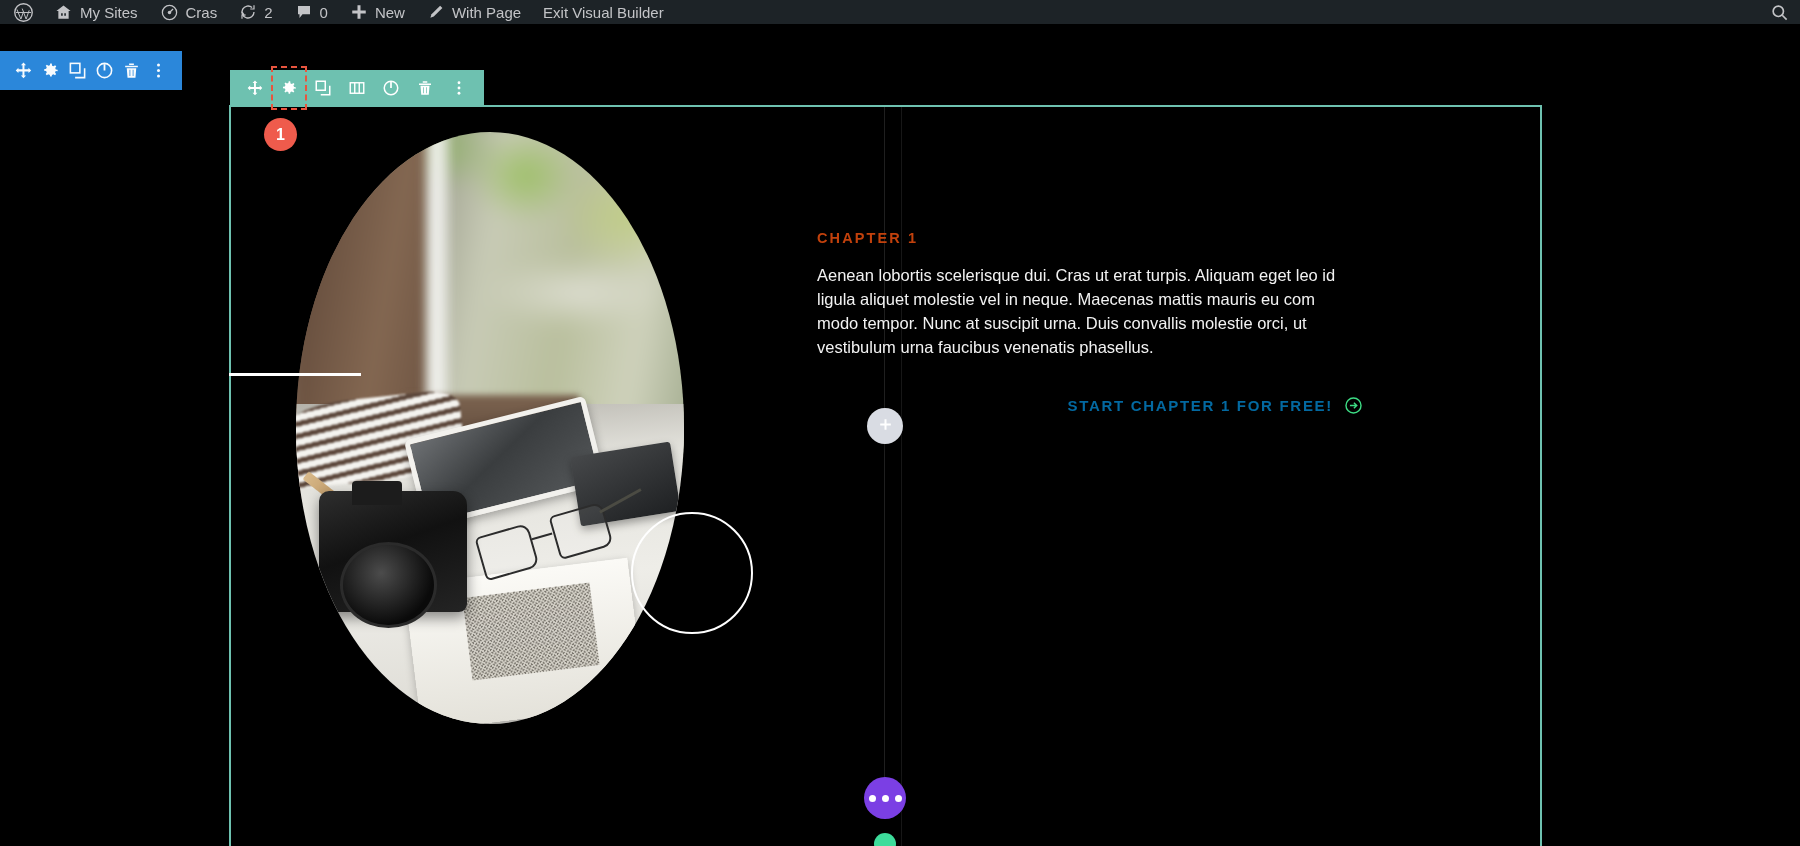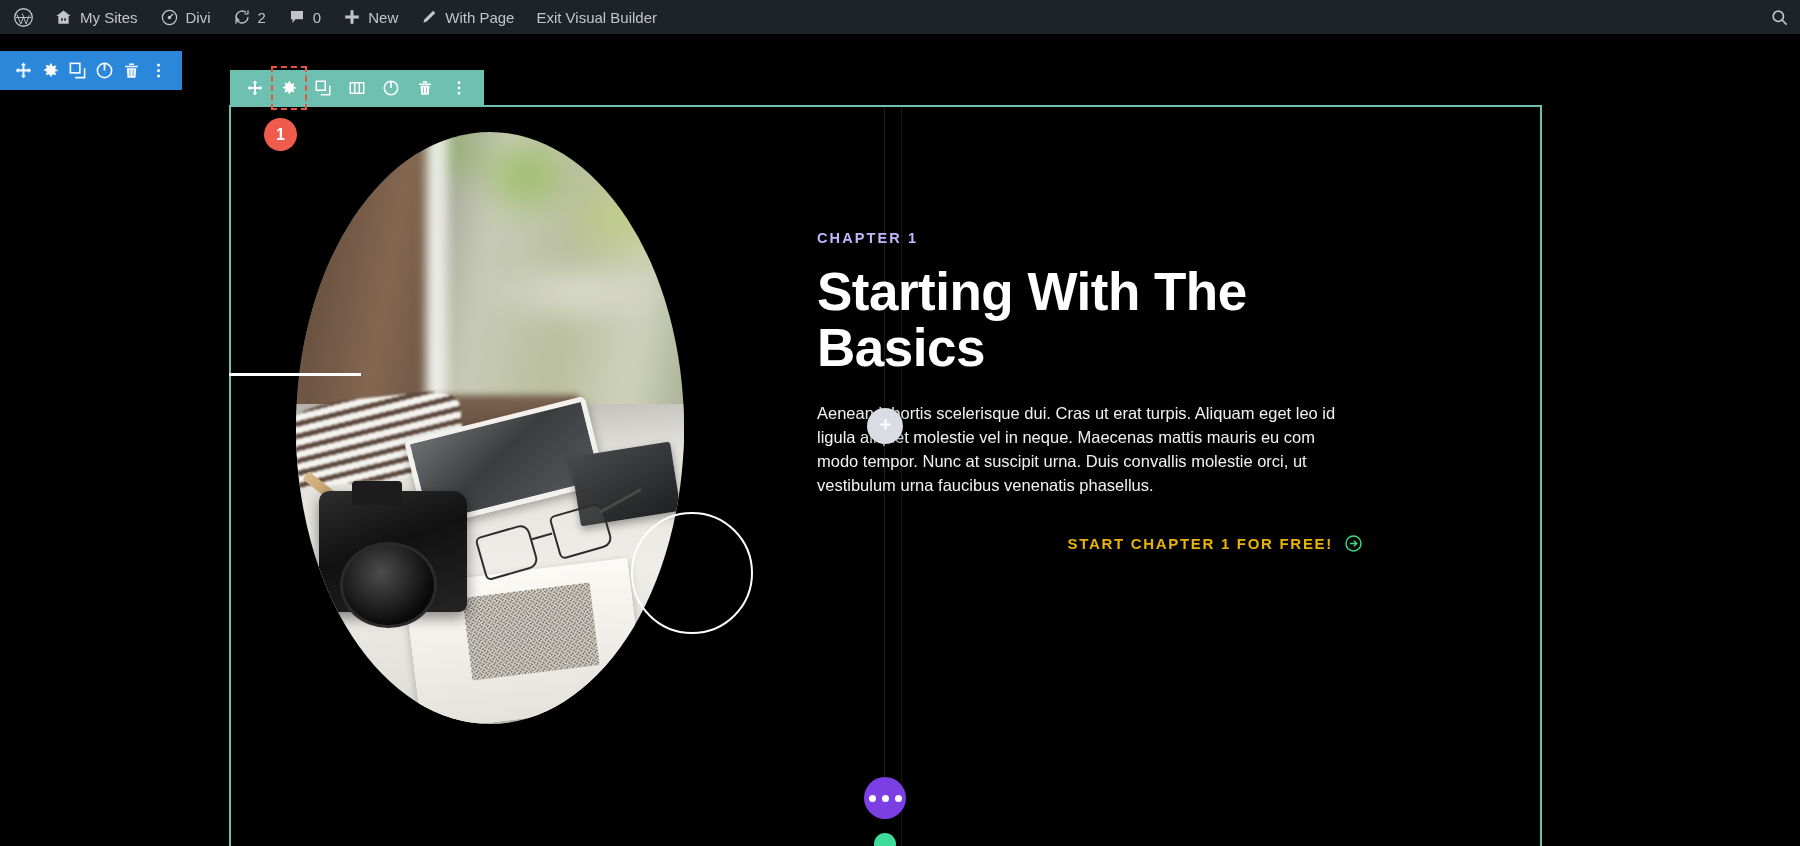--- a/index.html
+++ b/index.html
@@ -6,21 +6,21 @@
   html, body {
     width: 1800px; height: 846px;
     background: #000;
     font-family: "Liberation Sans", sans-serif;
     overflow: hidden;
   }
 
   
   #admin-bar {
     position: absolute; top: 0; left: 0;
-    width: 1800px; height: 34px;
+    width: 1800px; height: 24px;
     background: #1d2327;
     display: flex; align-items: center;
     color: #c3c4c7;
     font-size: 15px;
     z-index: 60;
   }
   .ab-item {
     display: flex; align-items: center; gap: 7px;
     height: 34px; padding: 0 11px;
     color: #c3c4c7; white-space: nowrap;
@@ -238,21 +238,21 @@
     width: 132px; height: 3px; background: #ffffff;
     z-index: 30;
   }
 
   
   #text-col {
     position: absolute; left: 817px; top: 230px;
     width: 545px; z-index: 25;
   }
   #chapter-eyebrow {
-    color: #c4b5fd;
+    color: #c2410c;
     font-size: 14.5px; font-weight: 700;
     letter-spacing: 2.1px;
     margin-bottom: 18px;
   }
   #main-heading {
     color: #ffffff;
     font-size: 53px; font-weight: 700;
     letter-spacing: -0.5px;
     line-height: 1.06;
     margin-bottom: 26px;
@@ -263,21 +263,21 @@
     line-height: 1.45;
     font-weight: 400;
     width: 528px;
   }
   #cta-row {
     display: flex; align-items: center; justify-content: flex-end;
     gap: 11px; margin-top: 36px; width: 546px;
     cursor: pointer;
   }
   #cta-label {
-    color: #eab308; font-size: 15px; font-weight: 700;
+    color: #0369a1; font-size: 15px; font-weight: 700;
     letter-spacing: 1.7px;
   }
   #cta-arrow { display: flex; align-items: center; color: #3ddc84; }
 
   
   .float-btn {
     position: absolute; border-radius: 50%;
     display: flex; align-items: center; justify-content: center;
     cursor: pointer; z-index: 45;
     box-shadow: 0 2px 7px rgba(0,0,0,.45);
@@ -325,21 +325,21 @@
   </div>
 
   <div class="ab-item">
     <span class="ab-ico">
       <svg width="19" height="19" viewBox="0 0 24 24" fill="none" stroke="#c3c4c7" stroke-width="1.6">
         <circle cx="12" cy="12" r="9"></circle>
         <circle cx="12" cy="12" r="2.2" fill="#c3c4c7" stroke="none"></circle>
         <path d="M12 12 L16.5 7.5"></path>
       </svg>
     </span>
-    <span>Divi</span>
+    <span>Cras</span>
   </div>
 
   <div class="ab-item">
     <span class="ab-ico">
       <svg width="18" height="18" viewBox="0 0 24 24" fill="none" stroke="#c3c4c7" stroke-width="1.8">
         <path d="M20 12a8 8 0 1 1-2.6-5.9"></path>
         <path d="M4 12a8 8 0 0 1 2.6 5.9"></path>
         <path d="M20 3v5h-5M4 21v-5h5" stroke-width="1.6"></path>
       </svg>
     </span>
@@ -498,21 +498,20 @@
       <span class="bridge"></span>
       <span class="arm"></span>
     </div>
   </div>
 </div>
 <div id="circle-outline"></div>
 <div id="white-rule"></div>
 
 <div id="text-col">
   <div id="chapter-eyebrow">CHAPTER 1</div>
-  <h1 id="main-heading">Starting With The Basics</h1>
   <p id="body-copy">Aenean lobortis scelerisque dui. Cras ut erat turpis. Aliquam eget leo id ligula aliquet molestie vel in neque. Maecenas mattis mauris eu com modo tempor. Nunc at suscipit urna. Duis convallis molestie orci, ut vestibulum urna faucibus venenatis phasellus.</p>
   <div id="cta-row">
     <span id="cta-label">START CHAPTER 1 FOR FREE!</span>
     <span id="cta-arrow">
       <svg width="19" height="19" viewBox="0 0 24 24" fill="none" stroke="#3ddc84" stroke-width="1.8">
         <circle cx="12" cy="12" r="9.5"></circle>
         <path d="M7.5 12h8M12.5 8.6l3.6 3.4-3.6 3.4"></path>
       </svg>
     </span>
   </div>

